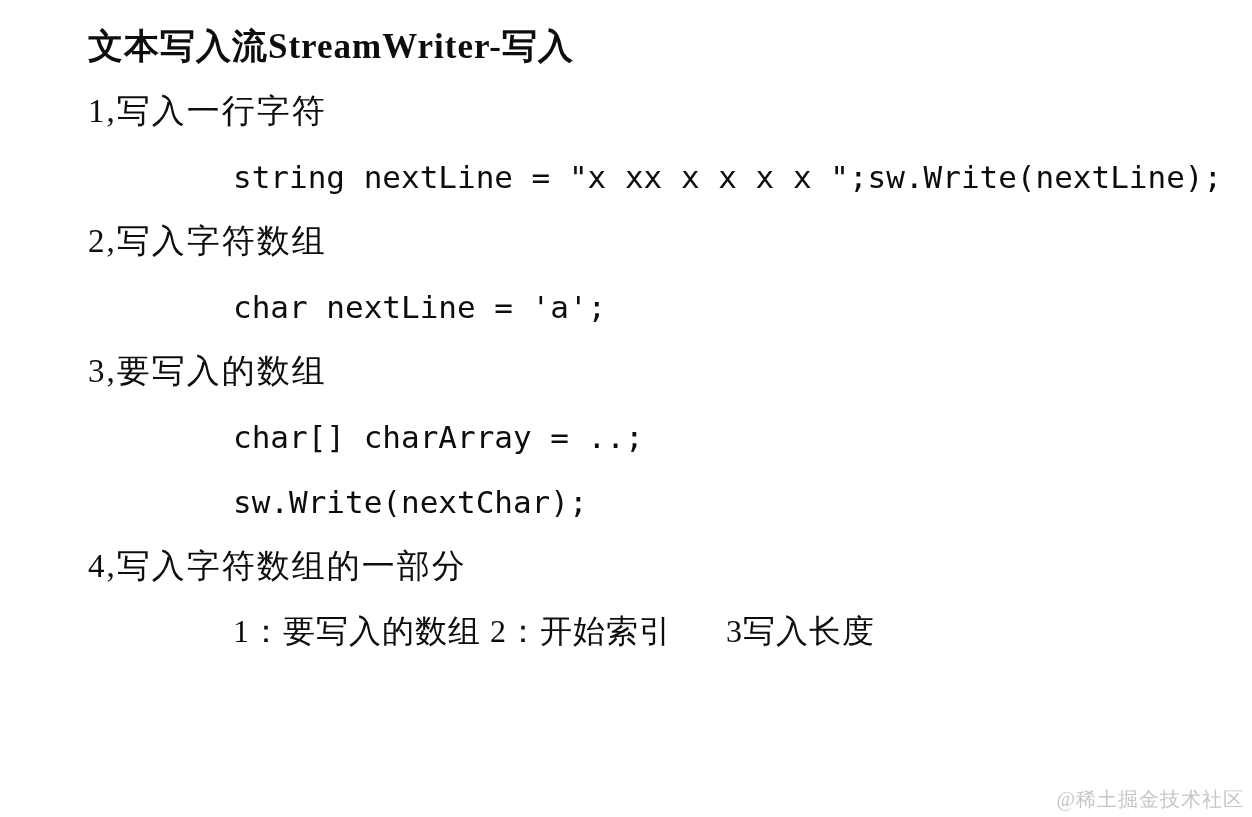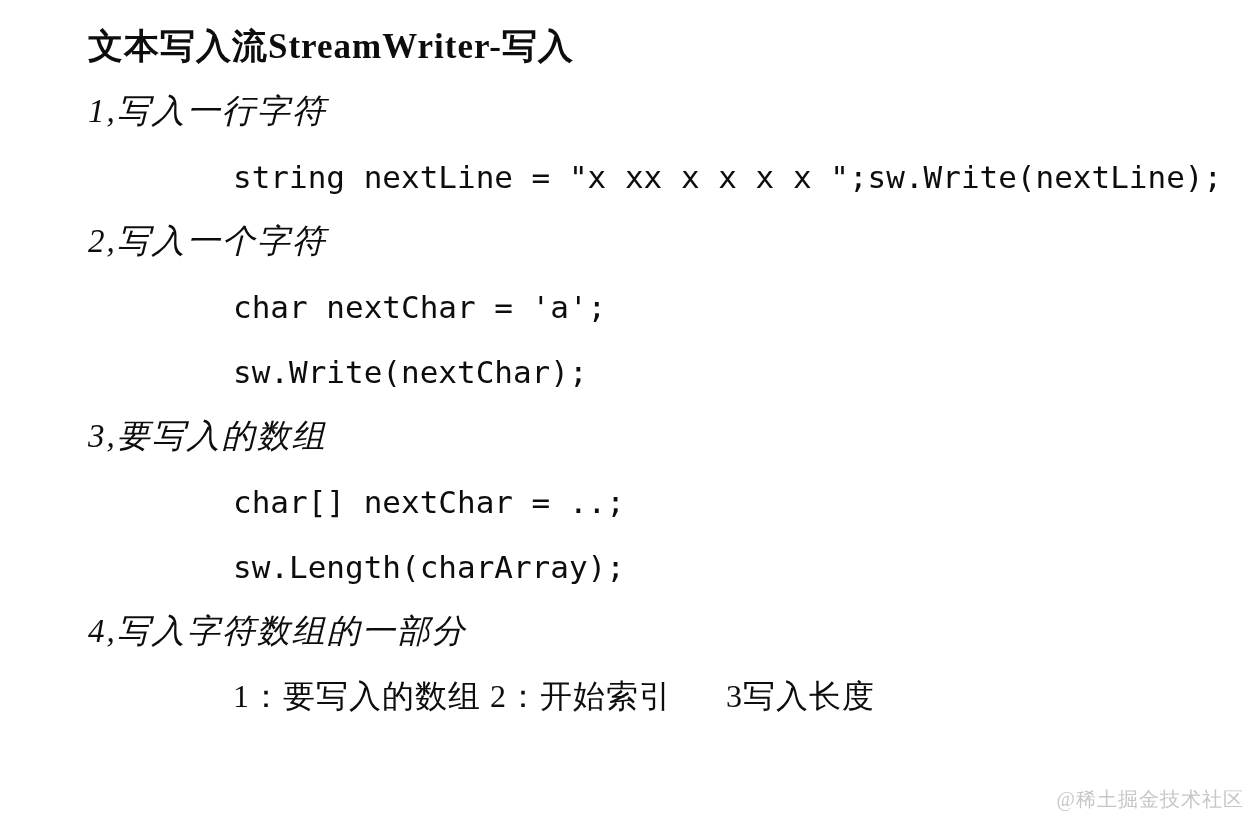--- a/index.html
+++ b/index.html
@@ -30,21 +30,20 @@
   .line--title {
     padding-left: 88px;
     font-size: 35px;
     font-weight: bold;
     letter-spacing: 1px;
   }
   .line--heading {
     padding-left: 88px;
     font-size: 33px;
     letter-spacing: 2px;
-    font-style: italic;
   }
   .line--code {
     padding-left: 233px;
     font-size: 31px;
     font-family: "DejaVu Sans Mono", "Liberation Mono", monospace;
   }
   .line--note {
     padding-left: 233px;
     font-size: 32px;
     letter-spacing: 1px;
@@ -60,23 +59,22 @@
     margin-top: 10px;
   }
 </style>
 </head>
 <body>
 
 <div class="page">
     <div class="line line--title">文本写入流StreamWriter-写入</div>
     <div class="line line--heading">1,写入一行字符</div>
     <div class="line line--code">string nextLine = "x xx x x x x ";sw.Write(nextLine);</div>
-    <div class="line line--heading">2,写入一个字符</div>
-    <div class="line line--code">char nextChar = 'a';</div>
+    <div class="line line--heading">2,写入字符数组</div>
+    <div class="line line--code">char nextLine = 'a';</div>
+    <div class="line line--heading">3,要写入的数组</div>
+    <div class="line line--code">char[] charArray = ..;</div>
     <div class="line line--code">sw.Write(nextChar);</div>
-    <div class="line line--heading">3,要写入的数组</div>
-    <div class="line line--code">char[] nextChar = ..;</div>
-    <div class="line line--code">sw.Length(charArray);</div>
     <div class="line line--heading">4,写入字符数组的一部分</div>
     <div class="line line--note">1：要写入的数组 2：开始索引      3写入长度</div>
   </div>
 
 <div class="watermark">@稀土掘金技术社区</div>
 
 </body></html>

